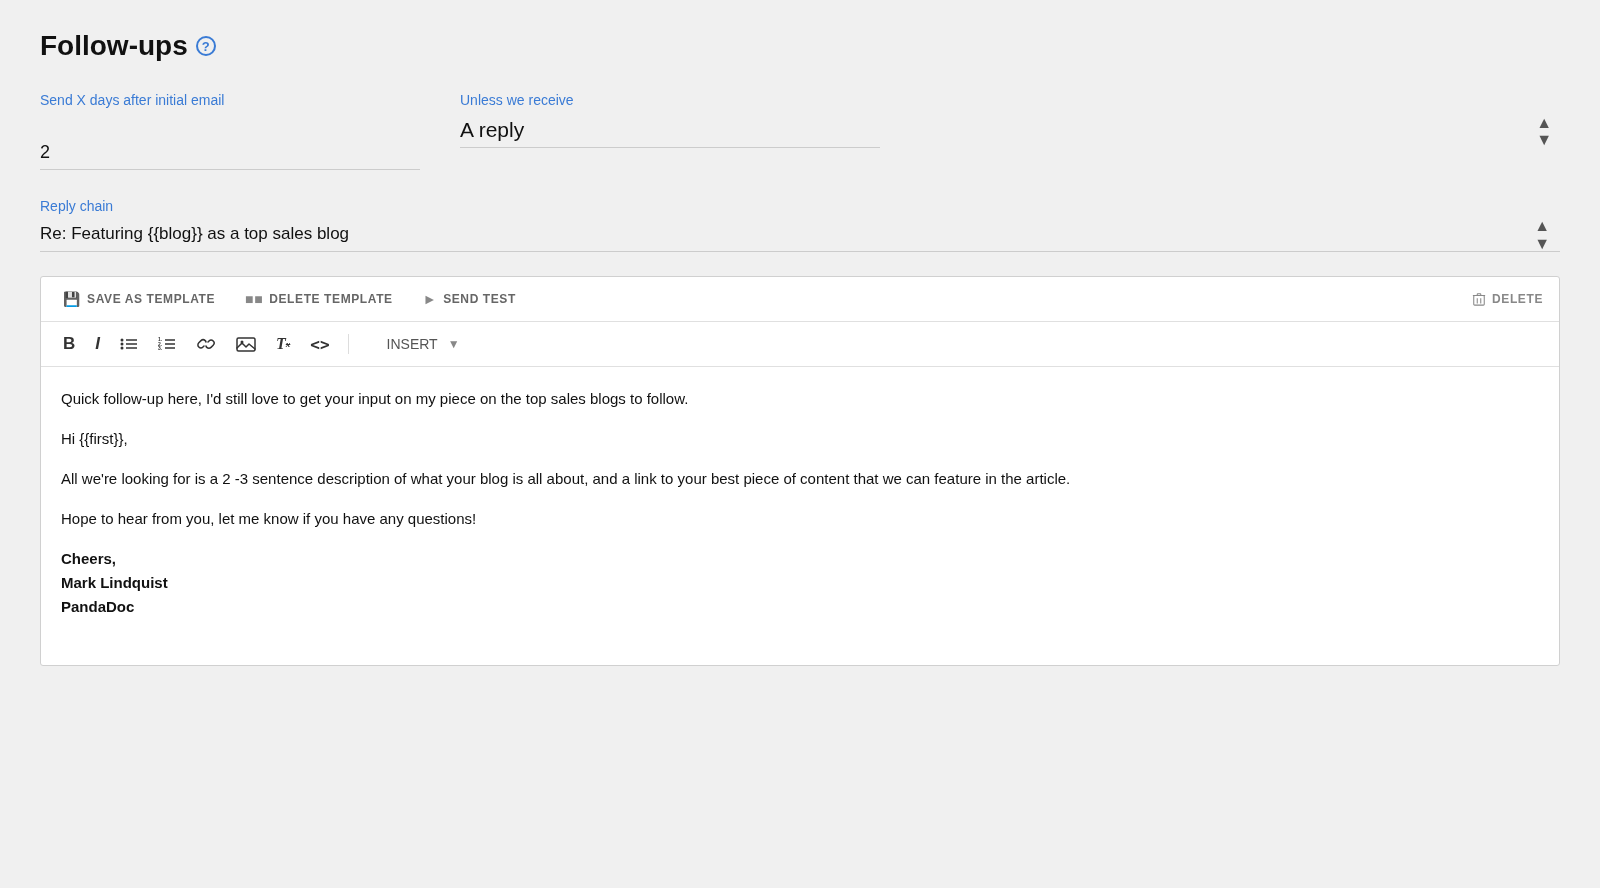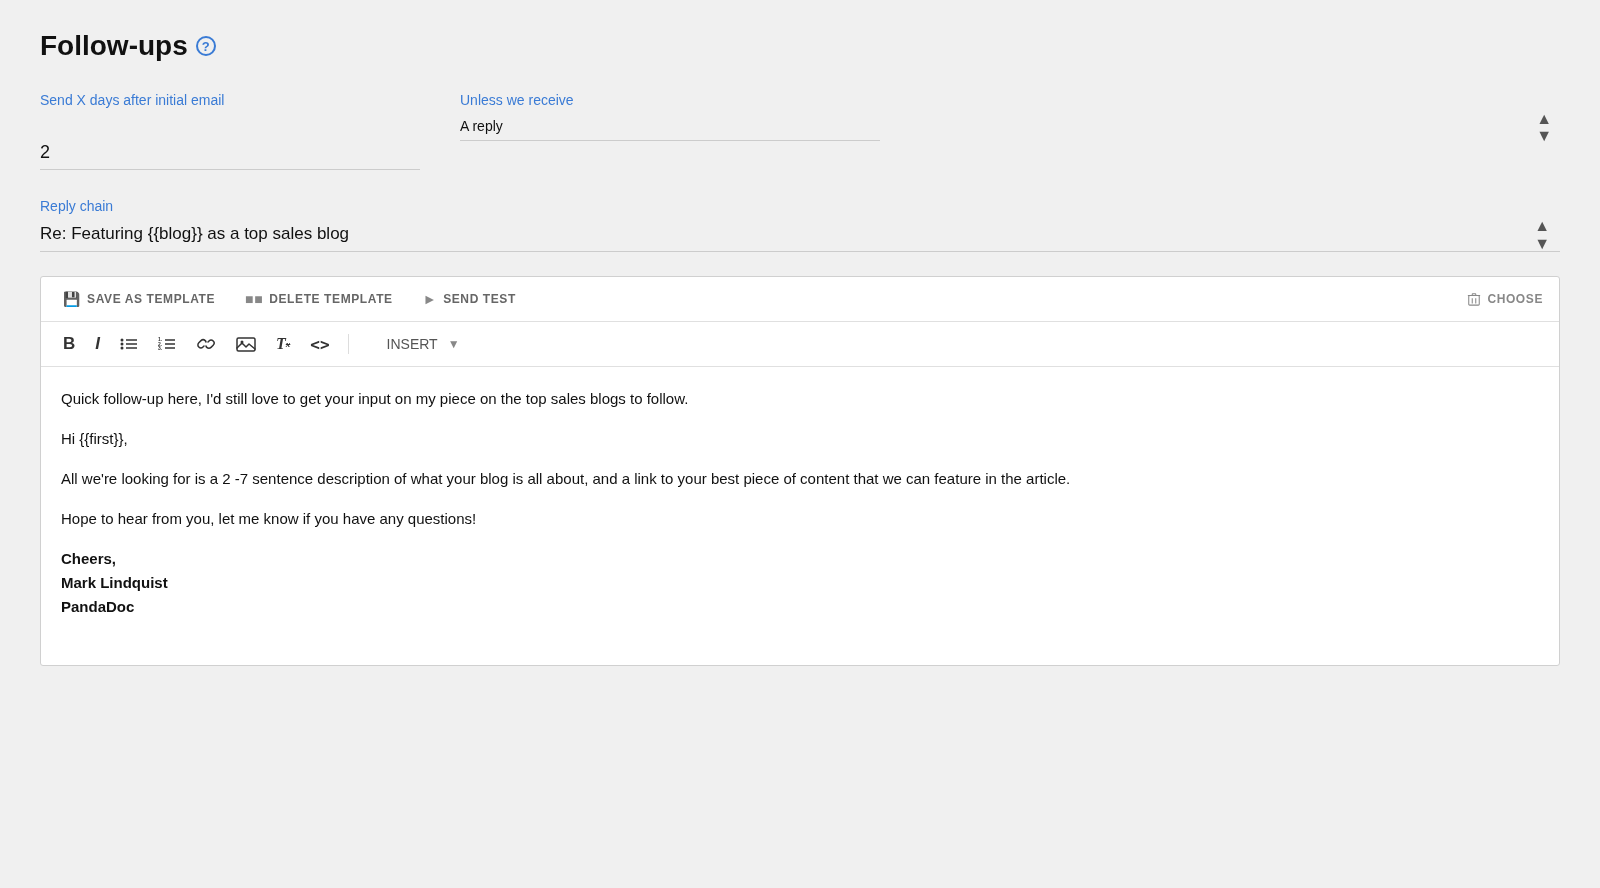--- a/index.html
+++ b/index.html
@@ -72,21 +72,21 @@
       position: relative;
       display: flex;
       align-items: center;
     }
     .select-field {
       appearance: none;
       -webkit-appearance: none;
       border: none;
       border-bottom: 1px solid #ccc;
       background: transparent;
-      font-size: 14px;
+      font-size: 21px;
       color: #111;
       padding: 4px 36px 6px 0;
       min-width: 420px;
       cursor: pointer;
       outline: none;
       font-family: inherit;
     }
     .select-arrow {
       position: absolute;
       right: 8px;
@@ -296,21 +296,21 @@
     </button>
     <div class="toolbar-spacer"></div>
     <button class="toolbar-delete">
       <svg class="trash-icon-svg" viewBox="0 0 14 16" fill="none" xmlns="http://www.w3.org/2000/svg">
         <rect x="1" y="4" width="12" height="11" rx="1" stroke="#888" stroke-width="1.2" fill="none"></rect>
         <path d="M5 4V2.5C5 2.22 5.22 2 5.5 2h3C8.78 2 9 2.22 9 2.5V4" stroke="#888" stroke-width="1.2"></path>
         <line x1="0" y1="4" x2="14" y2="4" stroke="#888" stroke-width="1.2"></line>
         <line x1="5" y1="7" x2="5" y2="13" stroke="#888" stroke-width="1.2"></line>
         <line x1="9" y1="7" x2="9" y2="13" stroke="#888" stroke-width="1.2"></line>
       </svg>
-      <span>CHOOSE</span>
+      <span>DELETE</span>
     </button>
   </div>
 
   <div class="editor-toolbar-format">
     <button class="format-btn" style="font-weight:900; font-size:17px;">B</button>
     <button class="format-btn" style="font-style:italic; font-size:17px;">I</button>
     <button class="format-btn">
       <svg width="18" height="16" viewBox="0 0 18 16" fill="none">
         <circle cx="2" cy="4" r="1.5" fill="#333"></circle>
         <circle cx="2" cy="8" r="1.5" fill="#333"></circle>
@@ -350,18 +350,18 @@
     <div class="format-divider"></div>
     <button class="insert-btn">
       <span>INSERT</span>
       <span class="insert-arrow">▼</span>
     </button>
   </div>
 
   <div class="editor-body">
     <p>Quick follow-up here, I'd still love to get your input on my piece on the top sales blogs to follow.</p>
     <p>Hi {{first}},</p>
-    <p>All we're looking for is a 2 -7 sentence description of what your blog is all about, and a link to your best piece of content that we can feature in the article.</p>
+    <p>All we're looking for is a 2 -3 sentence description of what your blog is all about, and a link to your best piece of content that we can feature in the article.</p>
     <p>Hope to hear from you, let me know if you have any questions!</p>
     <p>Cheers,<br>Mark Lindquist<br>PandaDoc</p>
   </div>
 
 </div>
 
 </body></html>

